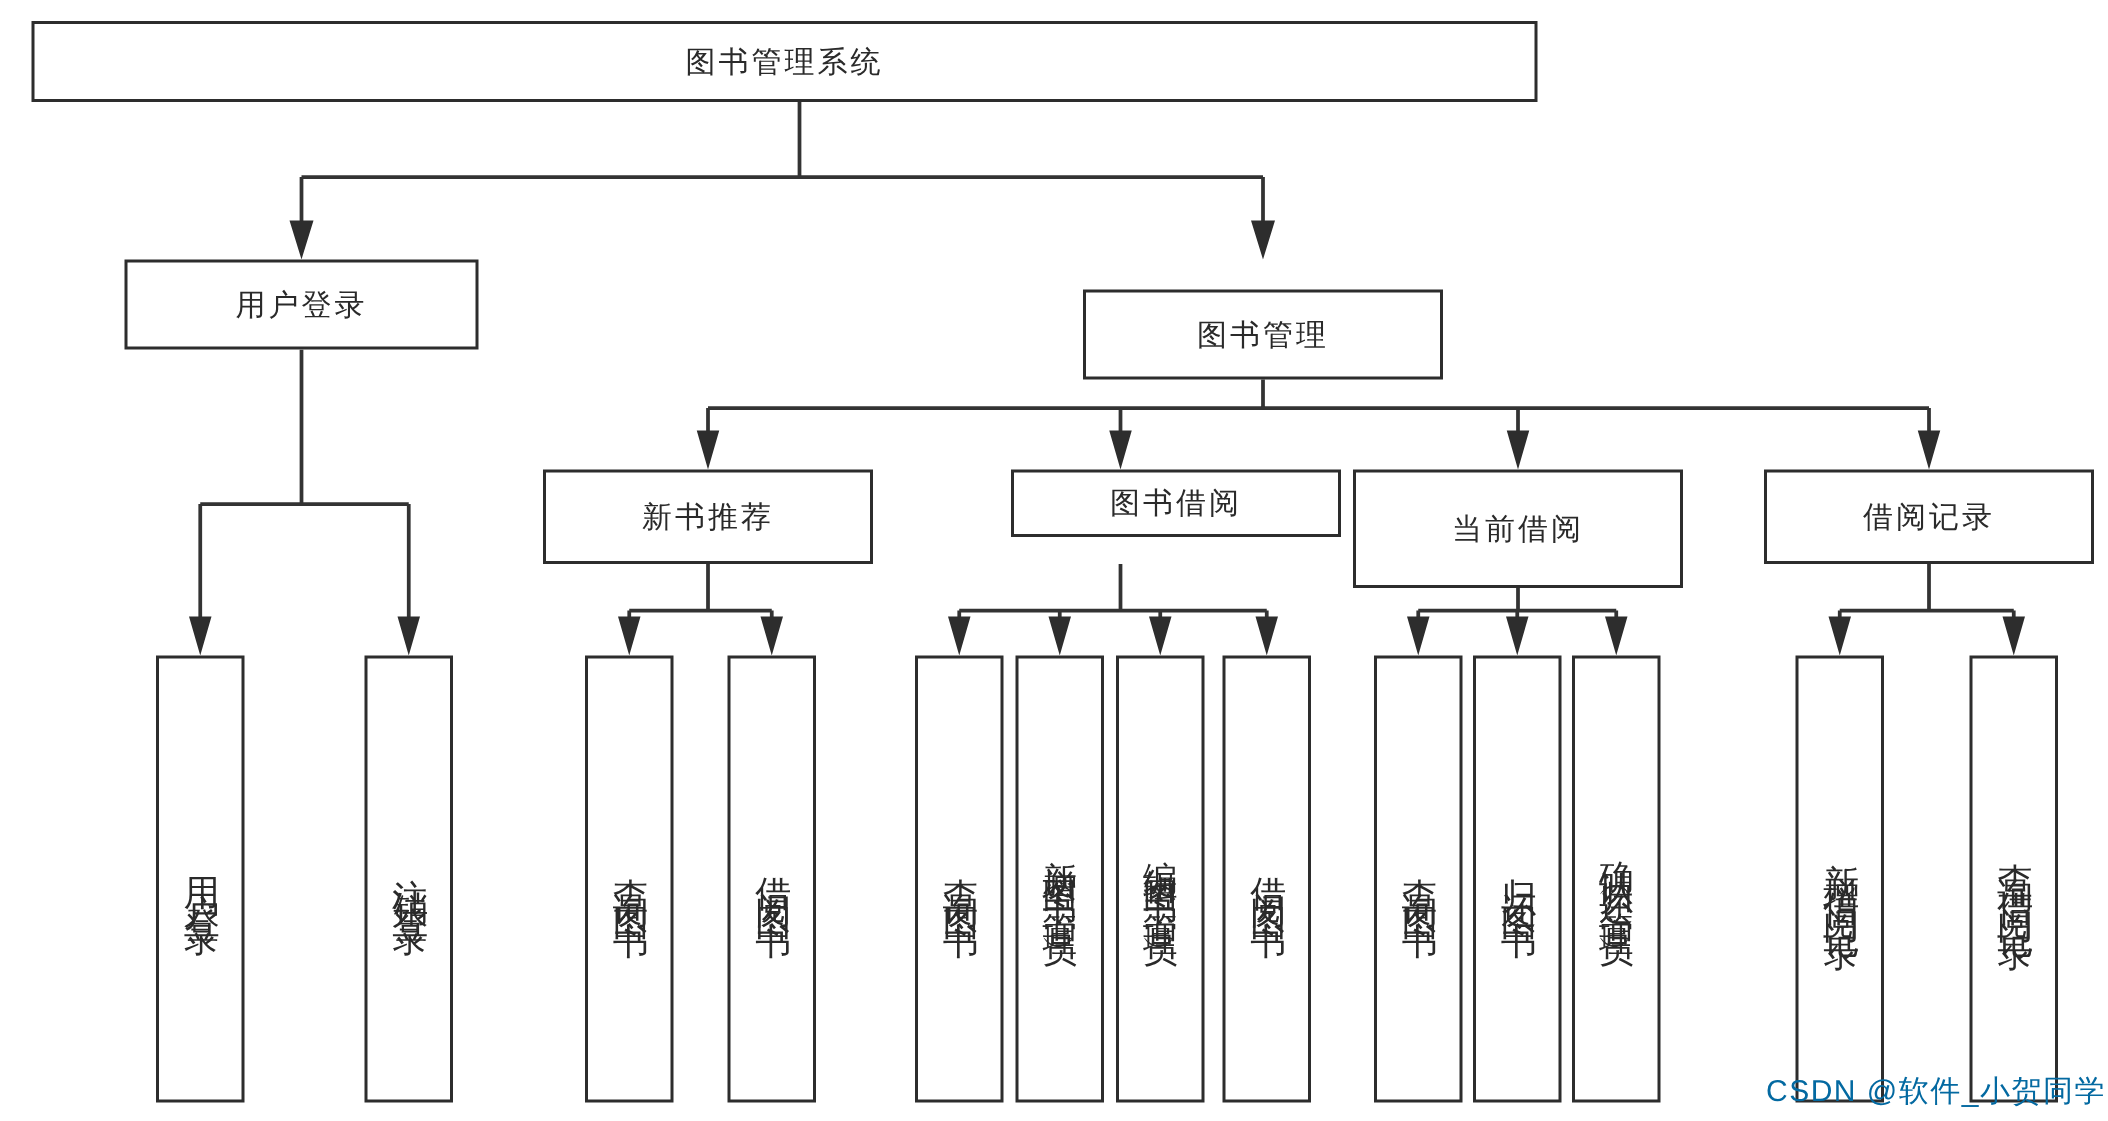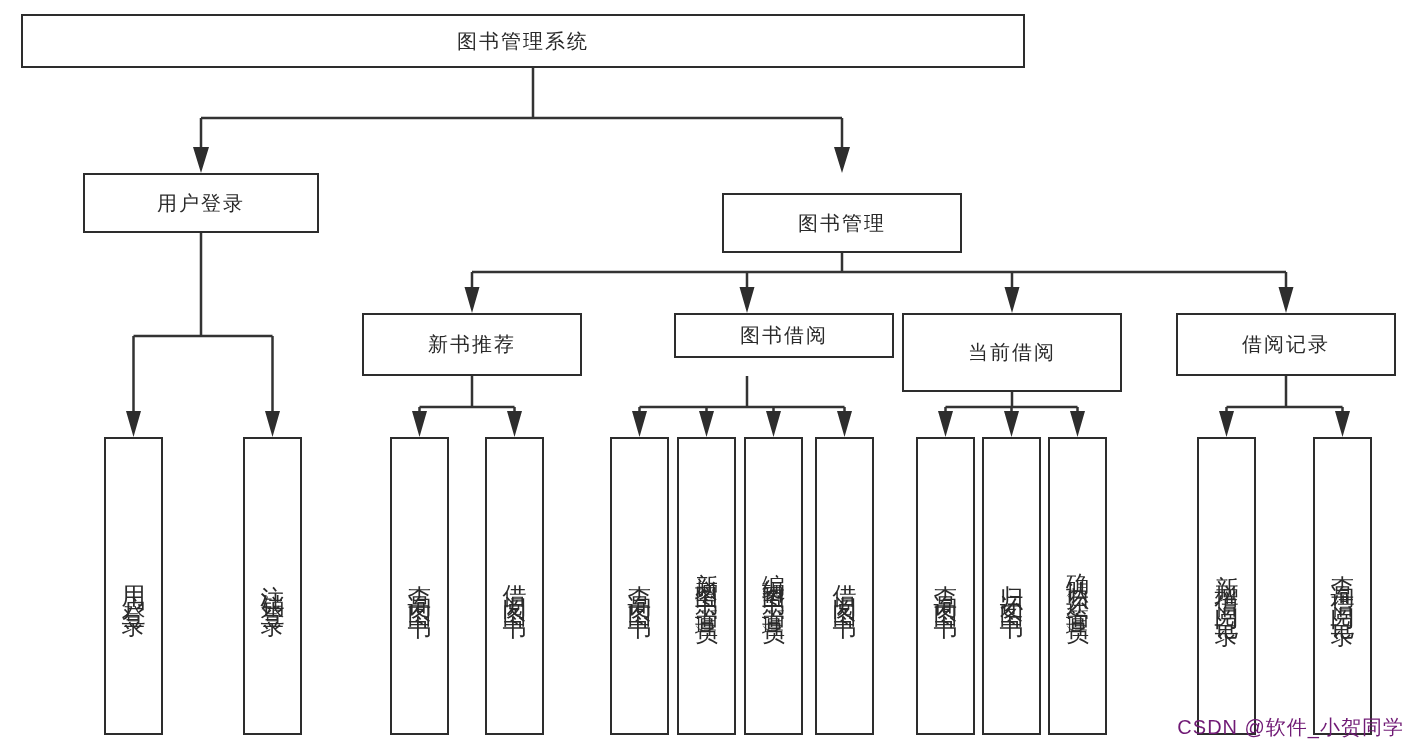--- a/index.html
+++ b/index.html
@@ -29,21 +29,21 @@
     letter-spacing:10px;
     color:#2a2a2a;
   }
   .vbox .vtext.tight{letter-spacing:7px;font-size:23px;}
   #watermark{
     position:absolute;
     left:1158px;top:714px;
     width:246px;
     text-align:right;
     font-size:20px;
-    color:#701a75;
+    color:#0369a1;
     letter-spacing:1px;
     white-space:nowrap;
     z-index:5;
   }
 </style>
 </head>
 <body>
 
 <div id="canvas">
 

